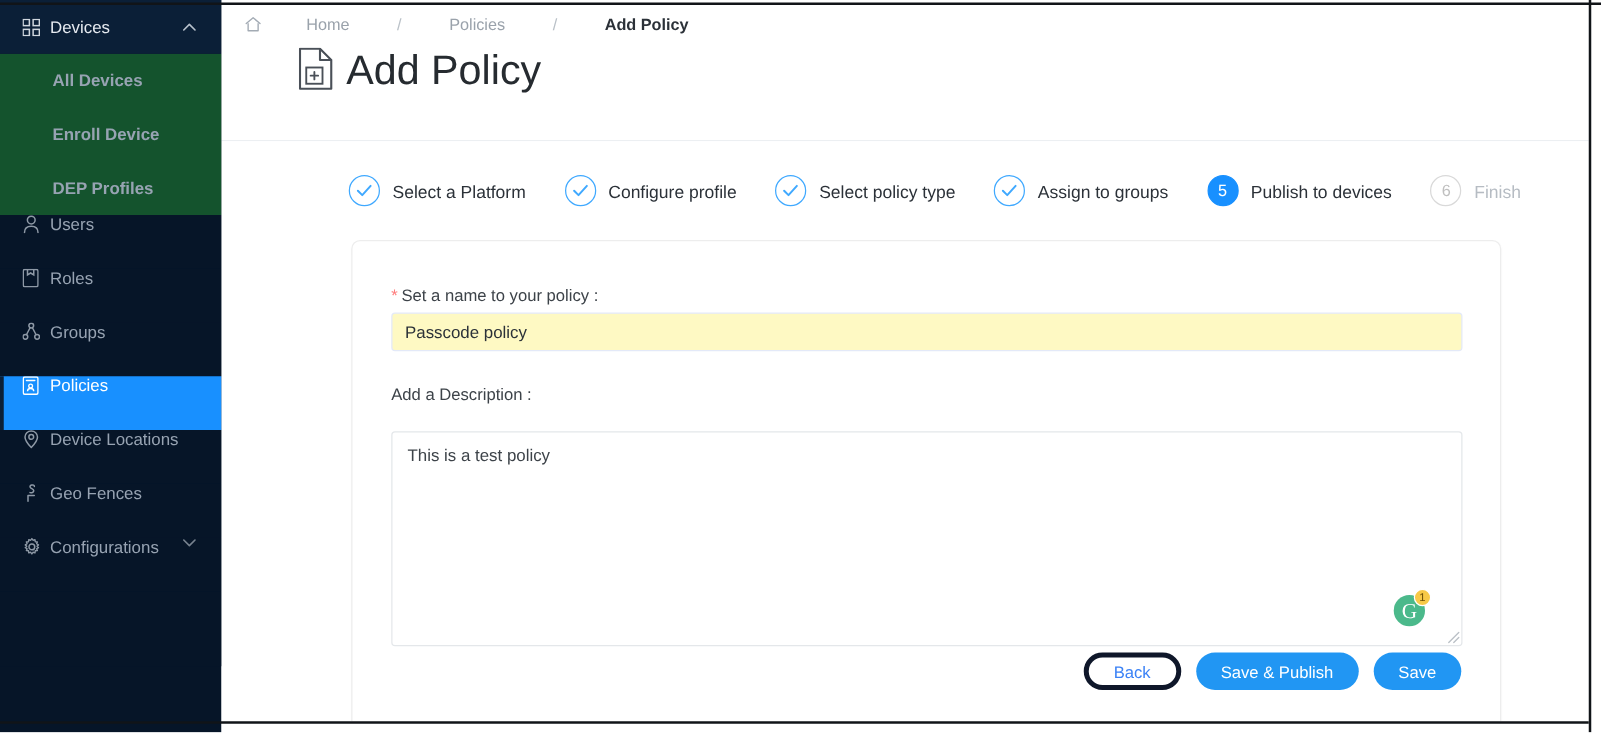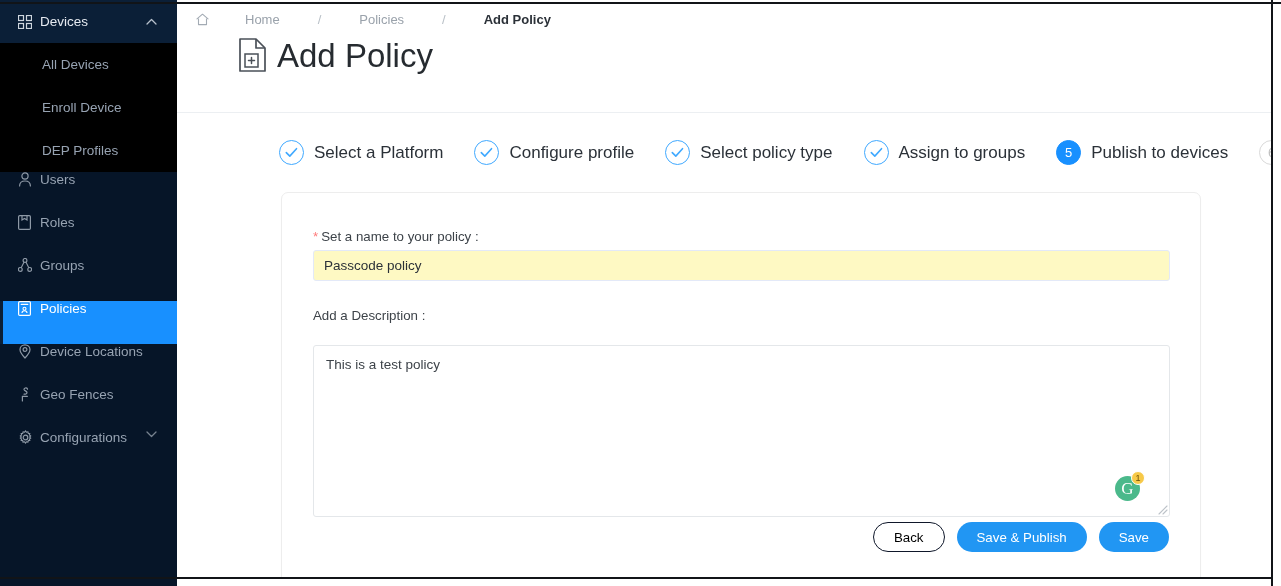--- a/index.html
+++ b/index.html
@@ -50,21 +50,21 @@
     padding-left: 18px;
     color: #e6eaf0;
     font-size: 13.5px;
     background: #0b1f37;
     cursor: pointer;
   }
   .nav-group-header .ico { width: 22px; display: inline-flex; align-items: center; }
   .nav-group-header .lbl { flex: 1; }
   .nav-group-header .caret { padding-right: 20px; display: inline-flex; }
 
-  .submenu { background: #000000; }
+  .submenu { background: #14532d; font-weight: bold; }
   .sub-item {
     height: 43px;
     display: flex; align-items: center;
     padding-left: 42px;
     color: #97a3b2;
     font-size: 13.5px;
     cursor: pointer;
   }
 
   .nav-item {
@@ -143,21 +143,21 @@
   .step-circle {
     width: 25px; height: 25px; border-radius: 50%;
     display: flex; align-items: center; justify-content: center;
     margin-right: 10px;
     font-size: 13px;
     flex: 0 0 auto;
   }
   .step-circle.done { border: 1.5px solid #40a9ff; background: #ffffff; }
   .step-circle.current { background: #1890ff; color: #ffffff; border: 1.5px solid #1890ff; }
   .step-circle.todo { border: 1.5px solid #d9d9d9; background: #ffffff; color: #bfbfbf; }
-  .step-label { font-size: 17px; color: #2b3138; white-space: nowrap; }
+  .step-label { font-size: 14px; color: #2b3138; white-space: nowrap; }
   .step-label.muted { color: #b6bcc3; }
 
   
   .card {
     position: absolute; left: 104px; top: 188px;
     width: 920px; height: 400px;
     background: #ffffff;
     border: 1px solid #ededed;
     border-radius: 7px;
     box-shadow: 0 1px 2px rgba(0,0,0,0.02);
@@ -240,22 +240,22 @@
     border-radius: 15px;
     font-family: "Liberation Sans", sans-serif;
     font-size: 13.3px;
     cursor: pointer;
     border: none;
     padding: 0 20px;
     white-space: nowrap;
   }
   .btn-ghost {
     background: #ffffff;
-    border: 1px solid #0f172a;
-    color: #000000;
+    border: 4px solid #0f172a;
+    color: #3b82f6;
   }
   .btn-primary {
     background: #2196f3;
     color: #ffffff;
   }
   .btn-primary.alt { background: #2196f3; }
 </style>
 </head>
 <body>
 

